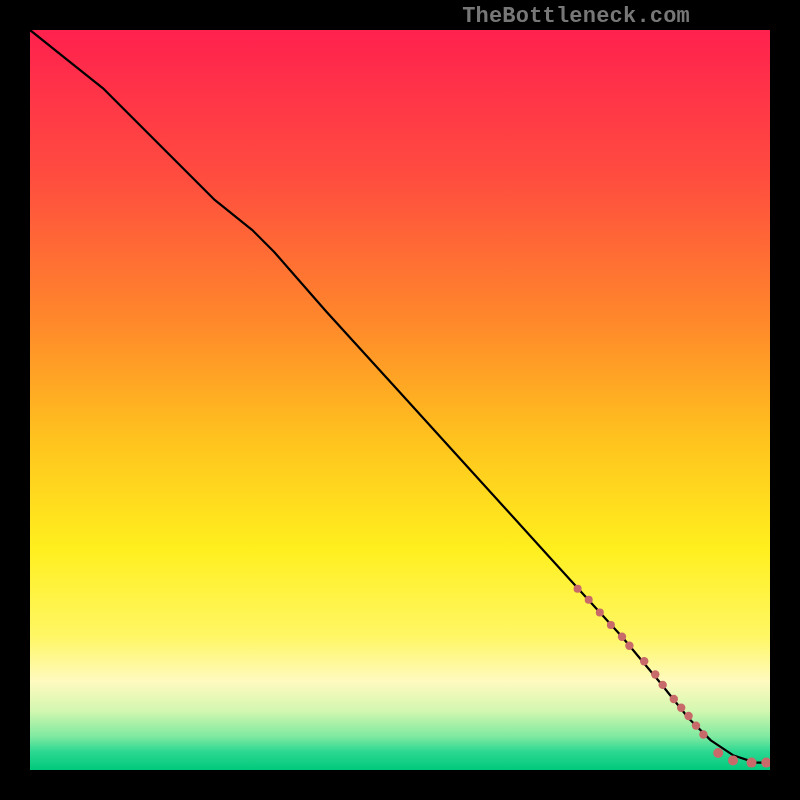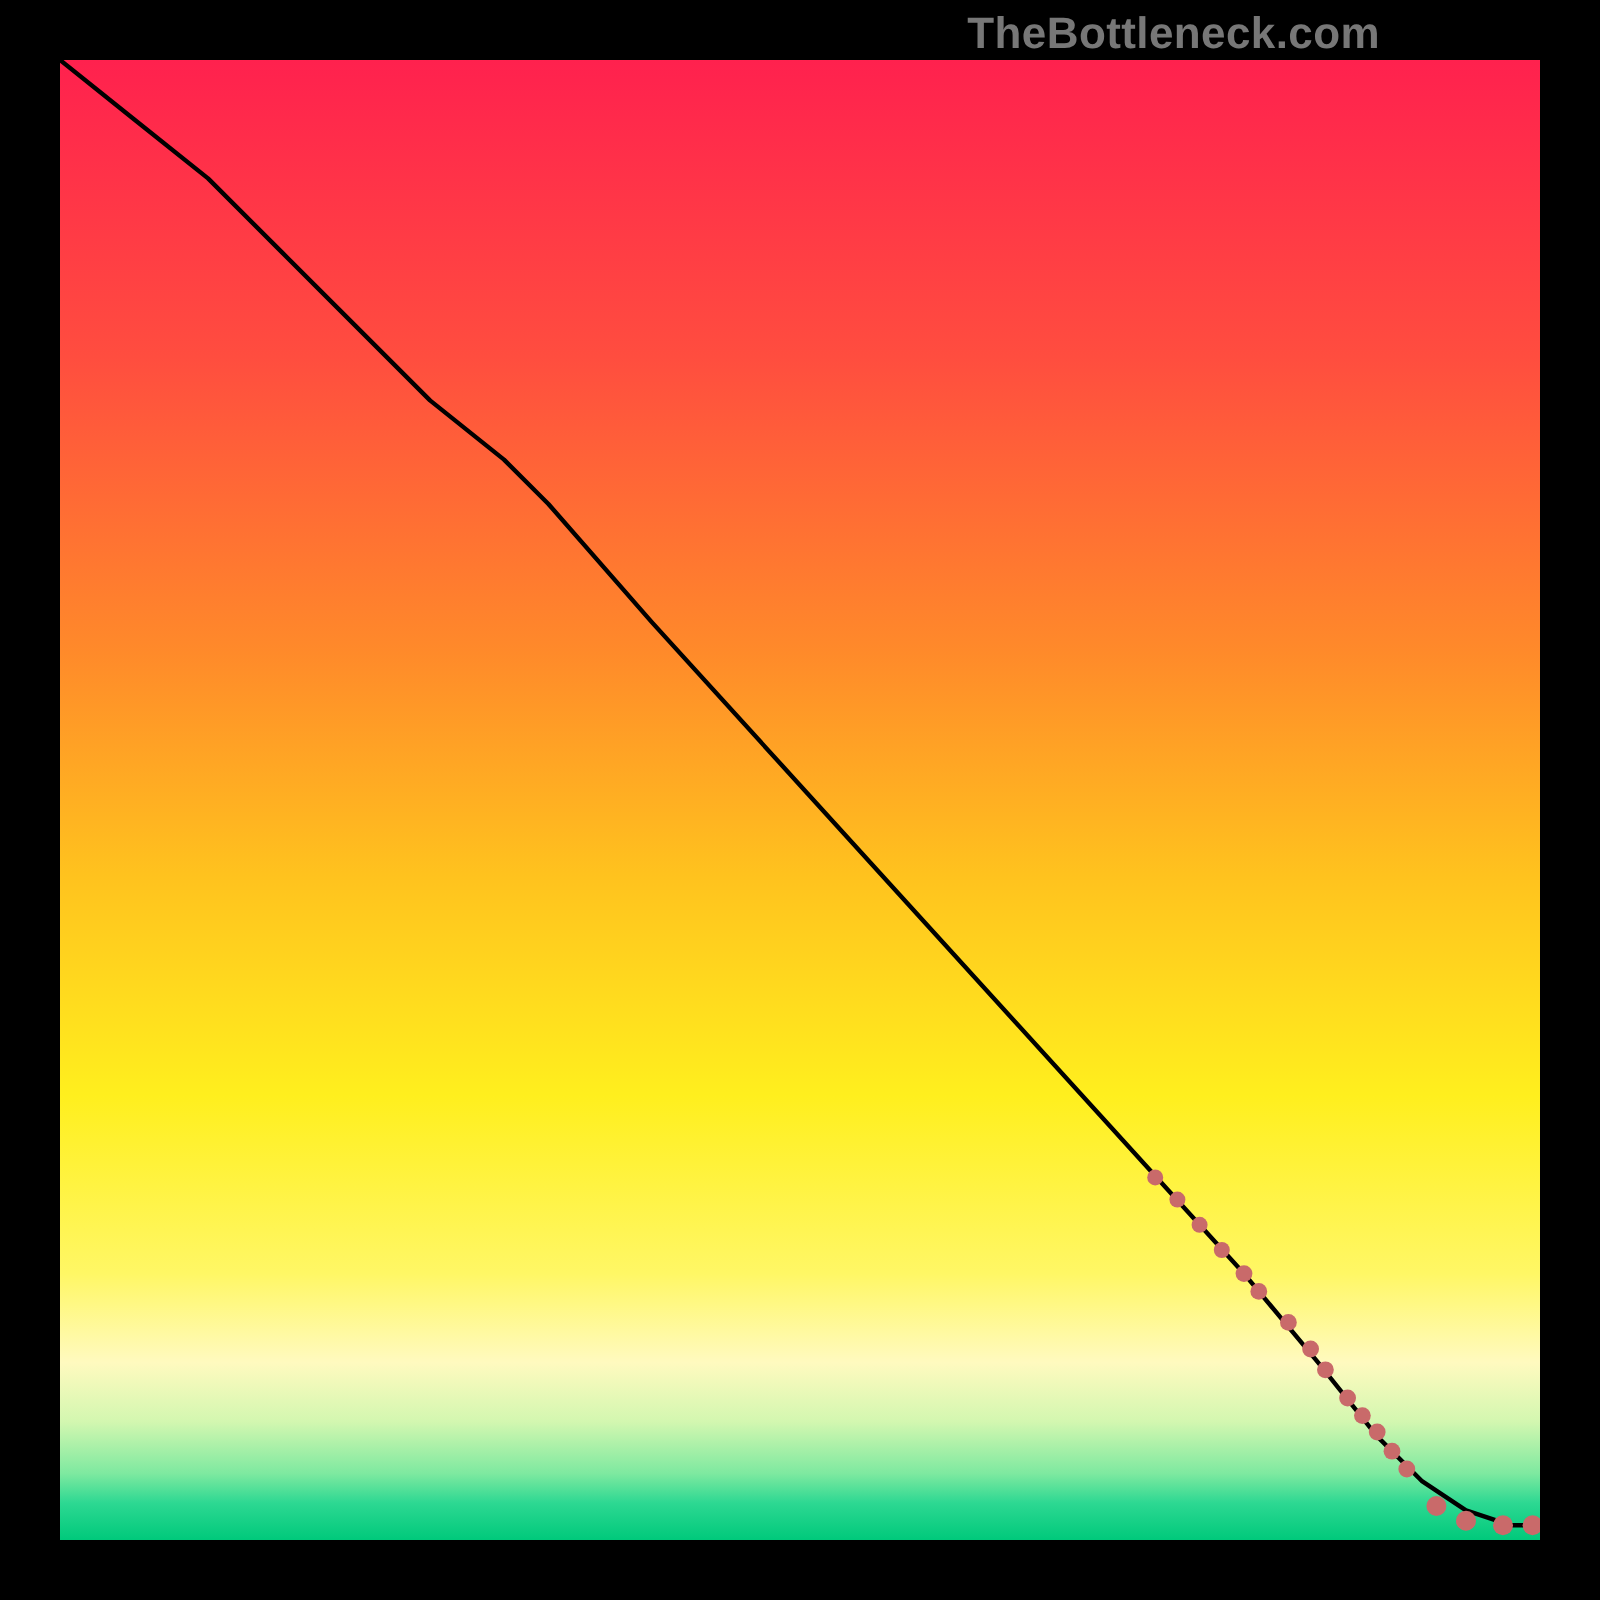--- a/index.html
+++ b/index.html
@@ -9,20 +9,21 @@
     height: 800px;
     background: #000;
     overflow: hidden;
     font-family: Arial, Helvetica, sans-serif;
   }
   .frame {
     position: relative;
     width: 700px;
     height: 800px;
     background: #000;
+    font-family: Liberation Mono, monospace;
   }
   .watermark {
     position: absolute;
     top: 4px;
     right: 10px;
     color: #777;
     font-size: 22px;
     font-weight: 600;
     letter-spacing: 0.2px;
     z-index: 10;

